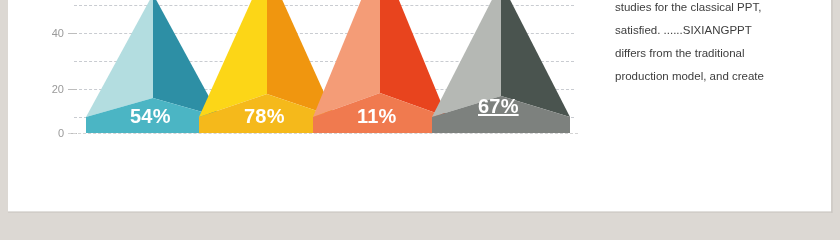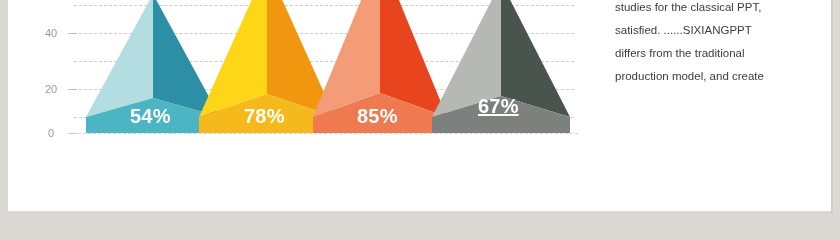--- a/index.html
+++ b/index.html
@@ -41,21 +41,21 @@
     position: absolute;
     left: 66px;
     width: 500px;
     height: 0;
     border-top: 1px dashed #c9ccd1;
   }
   .ytick {
     position: absolute;
     left: 30px;
     width: 26px;
-    text-align: center;
+    text-align: right;
     font-size: 11px;
     color: #9a9a9a;
     font-family: "Liberation Sans", sans-serif;
   }
   .ytick-dash {
     position: absolute;
     width: 9px; height: 0;
     border-top: 1px solid #bdbdbd;
   }
   #baseline {
@@ -142,21 +142,21 @@
         <span class="plabel" style="left:45px; top:139px;">78%</span>
       </div>
 
       <div class="pyramid" style="left:305px; top:-42px;">
         <svg width="140" height="184" viewBox="0 0 140 184">
           <polygon points="67,0 0,163 67,139" fill="#f49c77"></polygon>
           <polygon points="67,0 134,163 67,139" fill="#e8441e"></polygon>
           <polygon points="0,163 134,163 67,139" fill="#f07a4f"></polygon>
           <polygon points="0,163 134,163 134,179 0,179" fill="#f07a4f"></polygon>
         </svg>
-        <span class="plabel" style="left:44px; top:151px;">85%</span>
+        <span class="plabel" style="left:44px; top:151px;">11%</span>
       </div>
 
       <div class="pyramid" style="left:424px; top:-14px;">
         <svg width="144" height="156" viewBox="0 0 144 156">
           <polygon points="69,0 0,135 69,114" fill="#b5b8b4"></polygon>
           <polygon points="69,0 138,135 69,114" fill="#4a544f"></polygon>
           <polygon points="0,135 138,135 69,114" fill="#7d817e"></polygon>
           <polygon points="0,135 138,135 138,151 0,151" fill="#7d817e"></polygon>
         </svg>
         <span class="plabel" style="left:46px; top:113px;text-decoration:underline;">67%</span>

